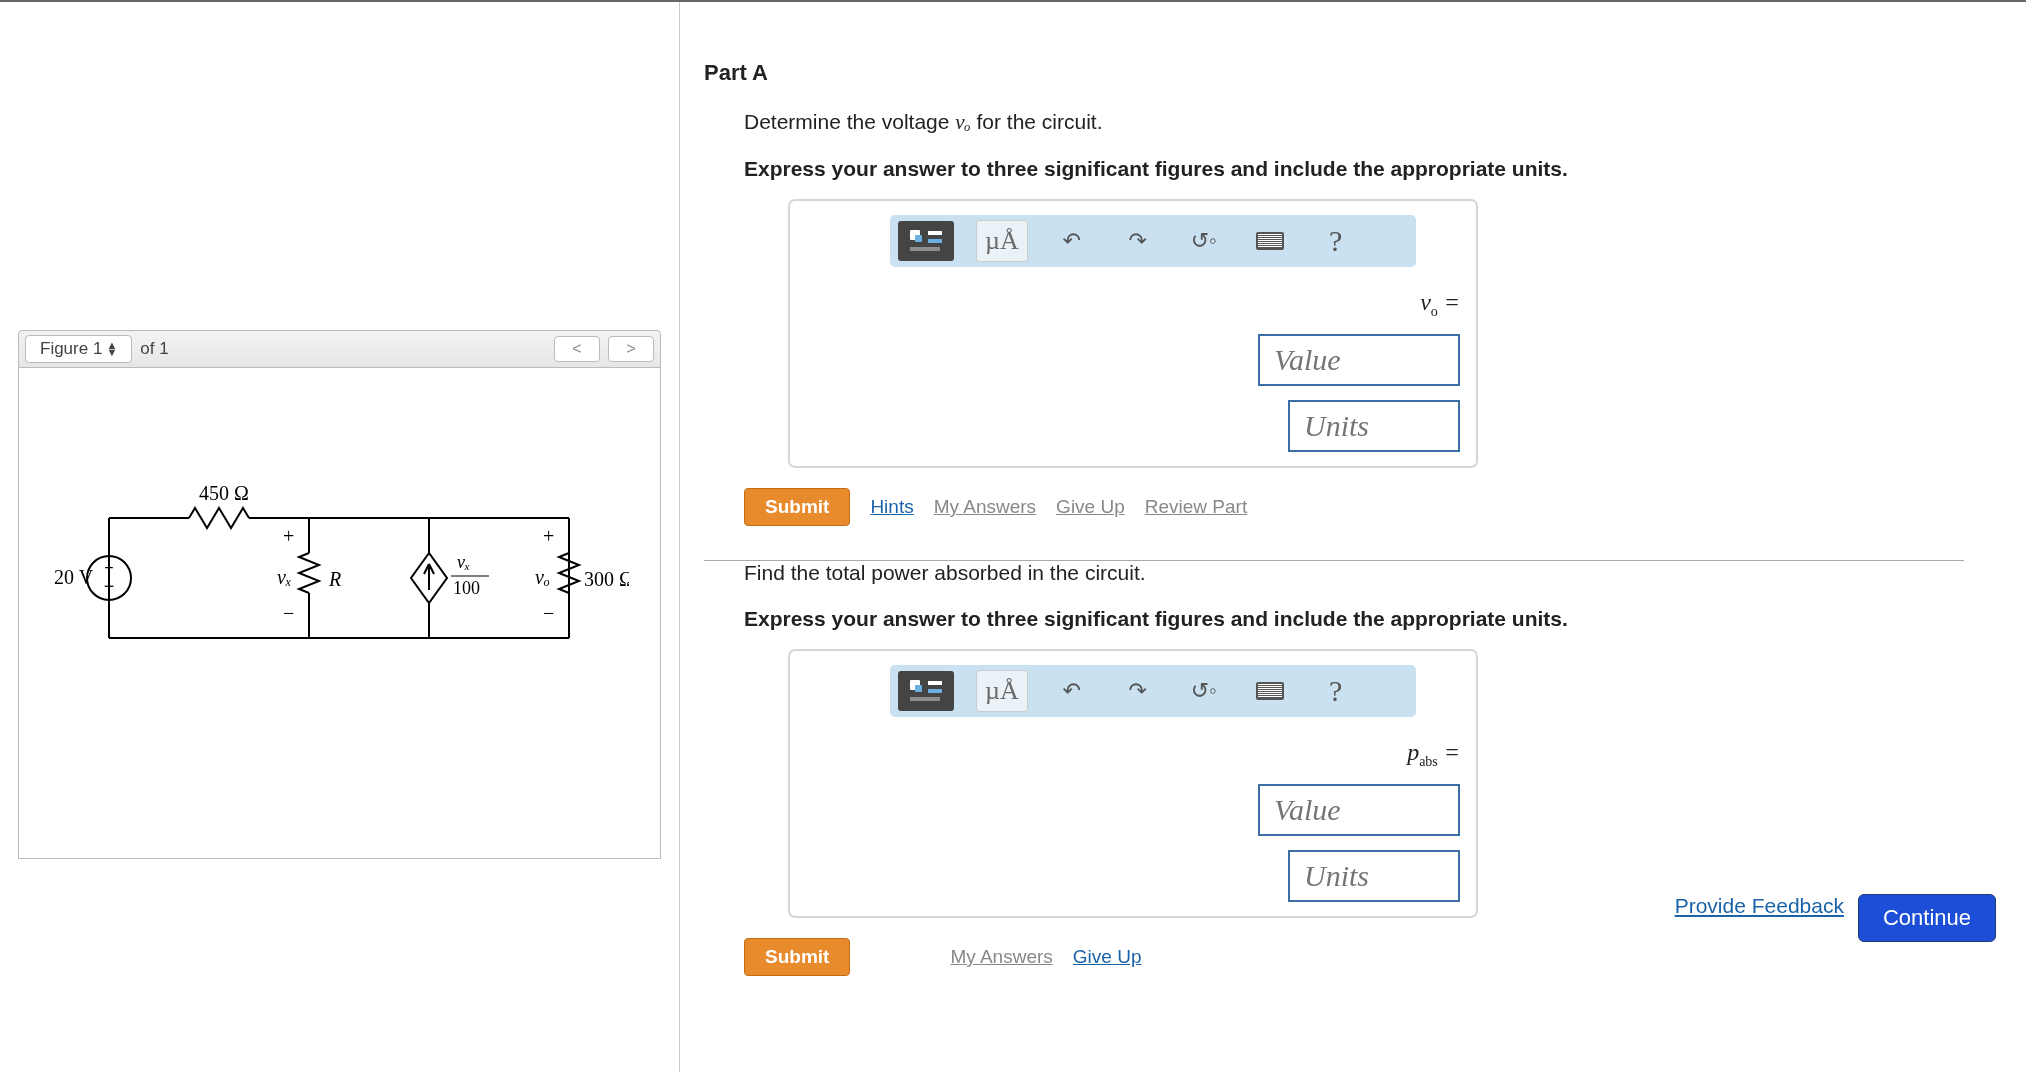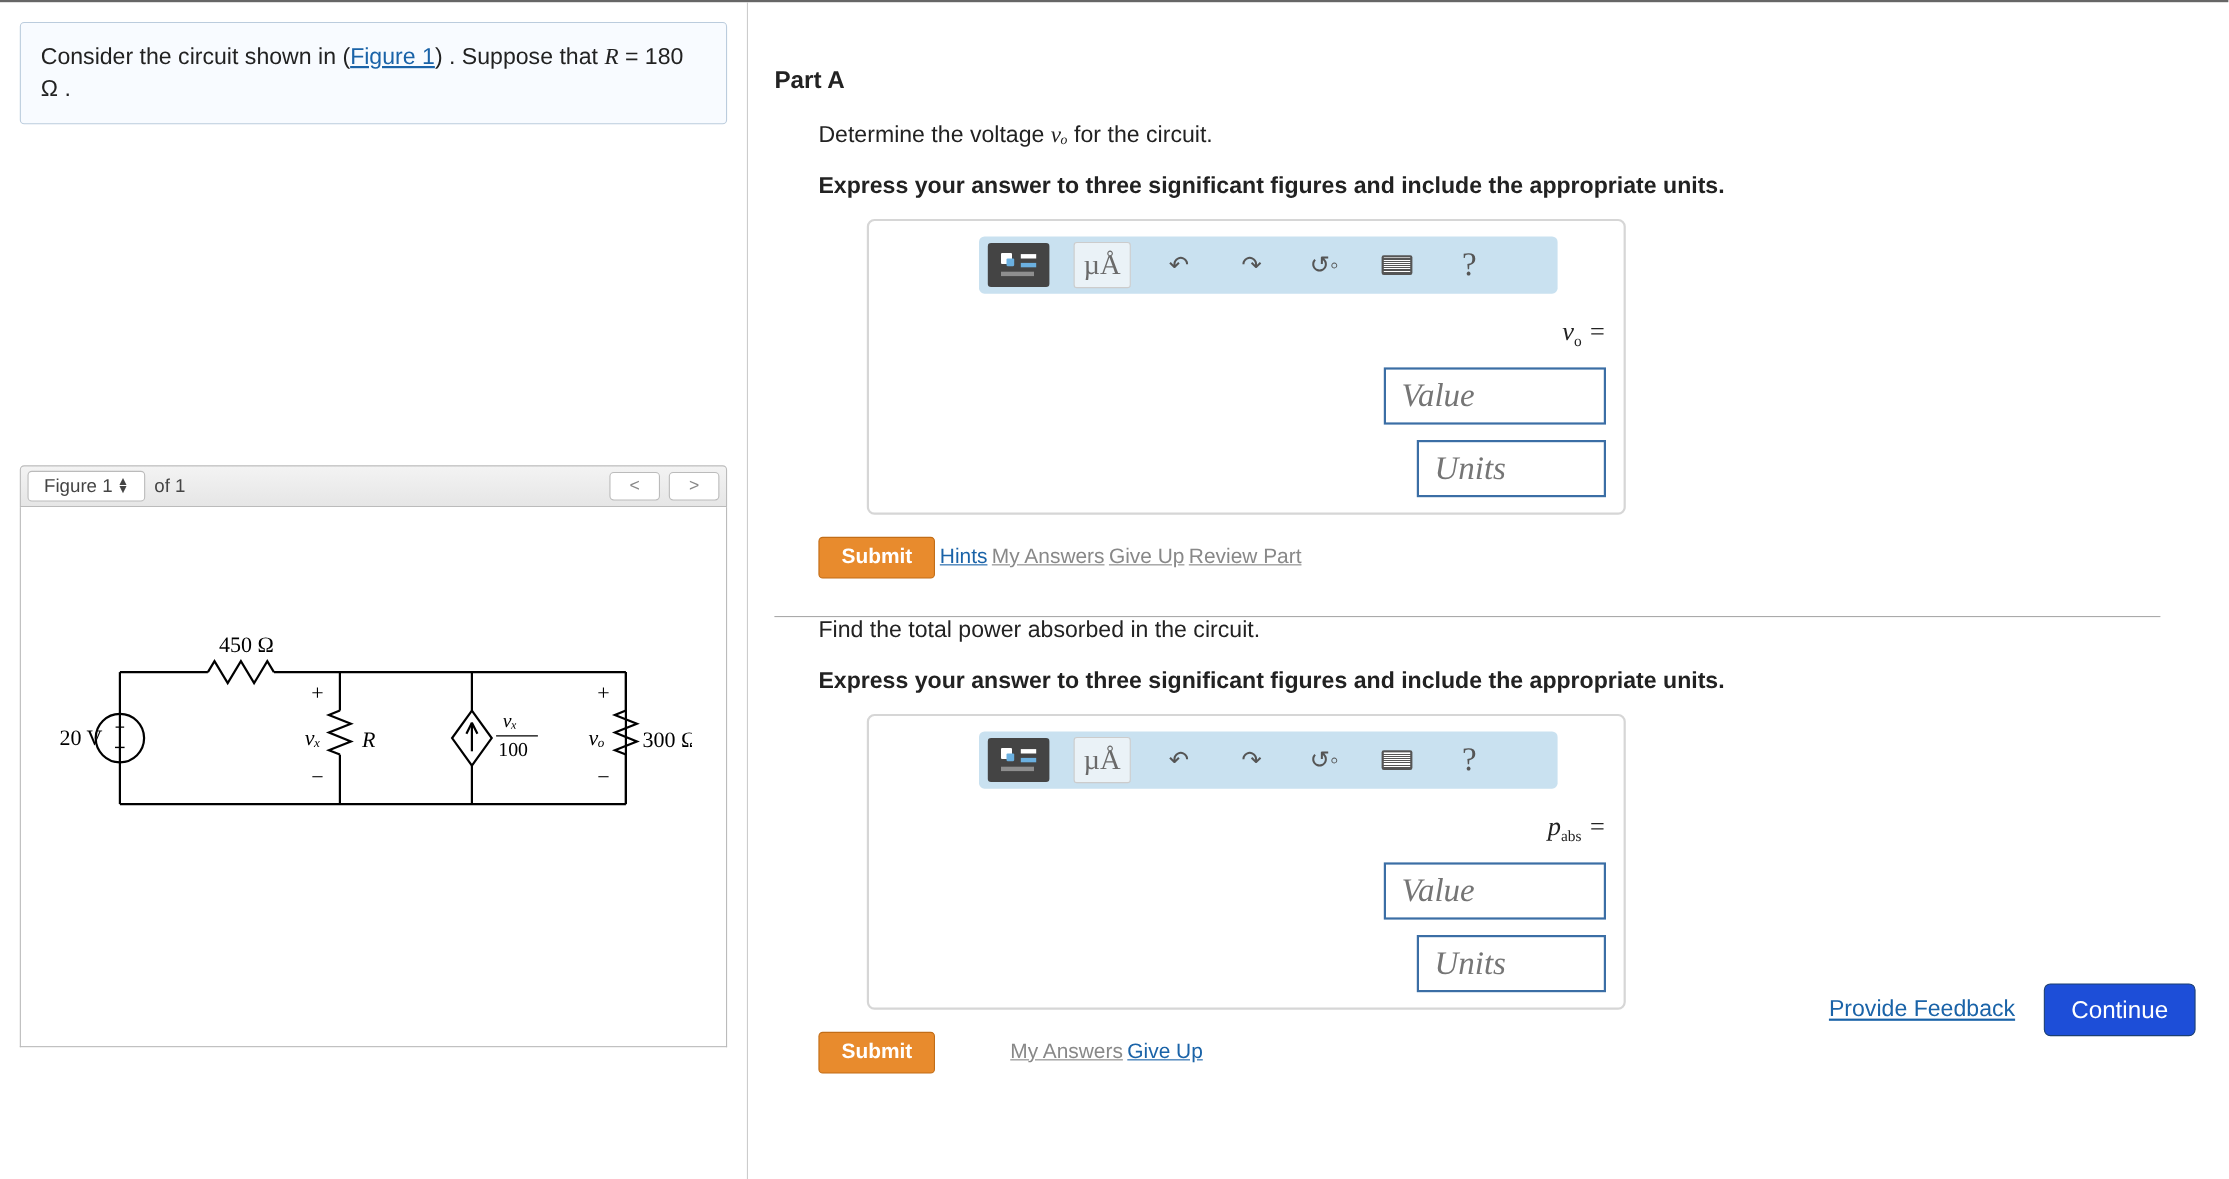--- a/index.html
+++ b/index.html
@@ -27,38 +27,35 @@
   .tool-btn.templates { background:#444; width:56px; }
   .tool-btn.templates svg { display:block; }
   .tool-btn.units { background:#eaf2f7; border:1px solid #ccc; font-family: 'Times New Roman', serif; font-size:26px; color:#6a6a6a; padding:0 8px; width:auto; }
   .tool-btn.help { font-family:'Times New Roman',serif; font-size:30px; }
   .input-row { display:flex; align-items:flex-end; gap:14px; margin-top:22px;flex-direction:column; }
   .var-label { font-family:'Times New Roman',serif; font-style:italic; font-size:24px; min-width:80px; text-align:right; }
   .var-label .sub { font-size:14px; vertical-align:sub; font-style:normal; }
   .val-input, .unit-input { border:2px solid #3b6ea5; height:48px; font-family:'Times New Roman',serif; font-style:italic; font-size:30px; color:#999; padding:0 14px; }
   .val-input { width:170px; }
   .unit-input { width:140px; }
-  .action-row { margin-top:20px; margin-left:0; display:flex; align-items:center; gap:4px; }
+  .action-row { margin-top:20px; margin-left:0; display:flex; align-items:center; gap:20px; }
   .submit-btn { background:#e88b2d; color:#fff; font-weight:bold; font-size:19px; padding:7px 20px; border:1px solid #c26d17; border-radius:4px; cursor:pointer; }
   .link { color:#1a63a8; text-decoration:underline; font-size:19px; cursor:pointer; }
   .muted { color:#888; font-size:19px;text-decoration:underline; }
   .hr { border:none; border-top:1px solid #aaa; margin:34px 0 0 0; width:1260px; }
-  .bottom-actions { position:absolute; right:30px; bottom:130px; display:flex; align-items:center; gap:26px; }
+  .bottom-actions { position:absolute; right:30px; bottom:130px; display:flex; align-items:flex-start; gap:14px; }
   .continue-btn { background:#1d4ed8; color:#fff; font-size:22px; padding:10px 24px; border:1px solid #1b3f72; border-radius:6px; cursor:pointer; }
   .kbd-icon { width:28px; height:18px; background:#555; border-radius:2px; display:inline-block; position:relative; }
   .kbd-icon::after { content:""; position:absolute; inset:2px; background:repeating-linear-gradient(#fff,#fff 1px,#555 1px,#555 2px); }
 </style>
 </head>
 <body>
 
 <div class="page">
   <div class="left-col">
-    <div class="statement">
-      <span>Consider the circuit shown in (</span><a href="#">Figure 1</a><span>) . Suppose that </span><span style="font-family:'Times New Roman',serif; font-style:italic">R</span><span> = 180  Ω .</span>
-    </div>
 
     <div class="figure-panel">
       <div class="fig-bar">
         <button class="fig-btn">
           <span>Figure 1</span>
           <span class="carets">▲<br>▼</span>
         </button>
         <span style="font-size:17px; color:#444">of 1</span>
         <span class="fig-spacer"></span>
         <button class="nav-btn">&lt;</button>

